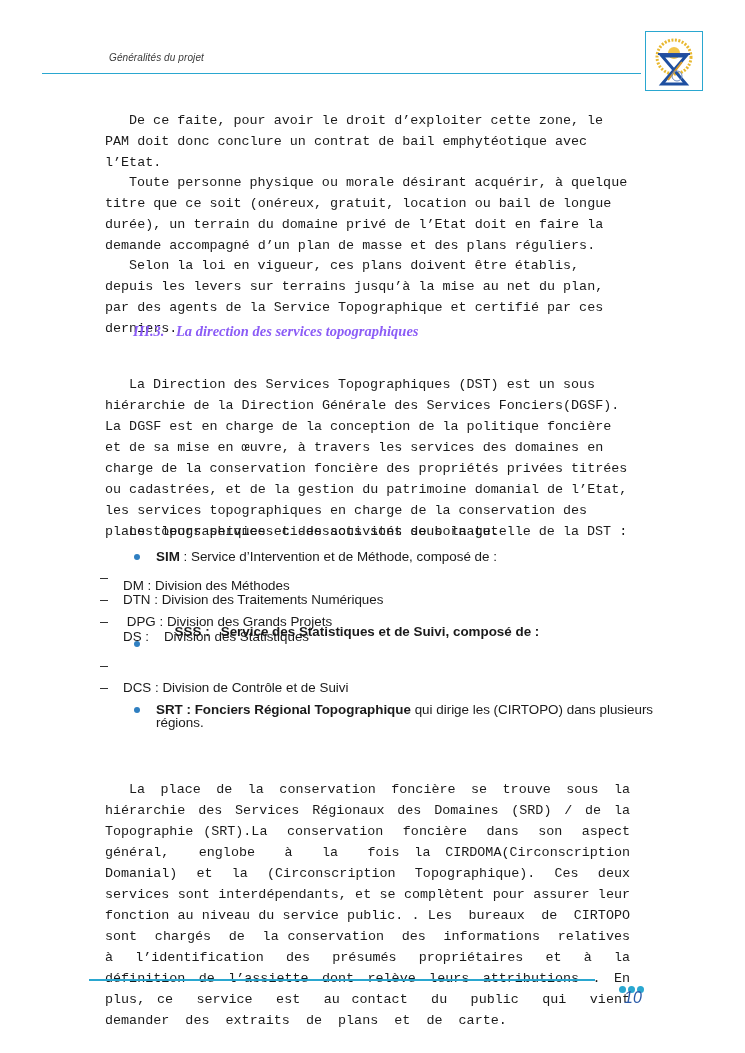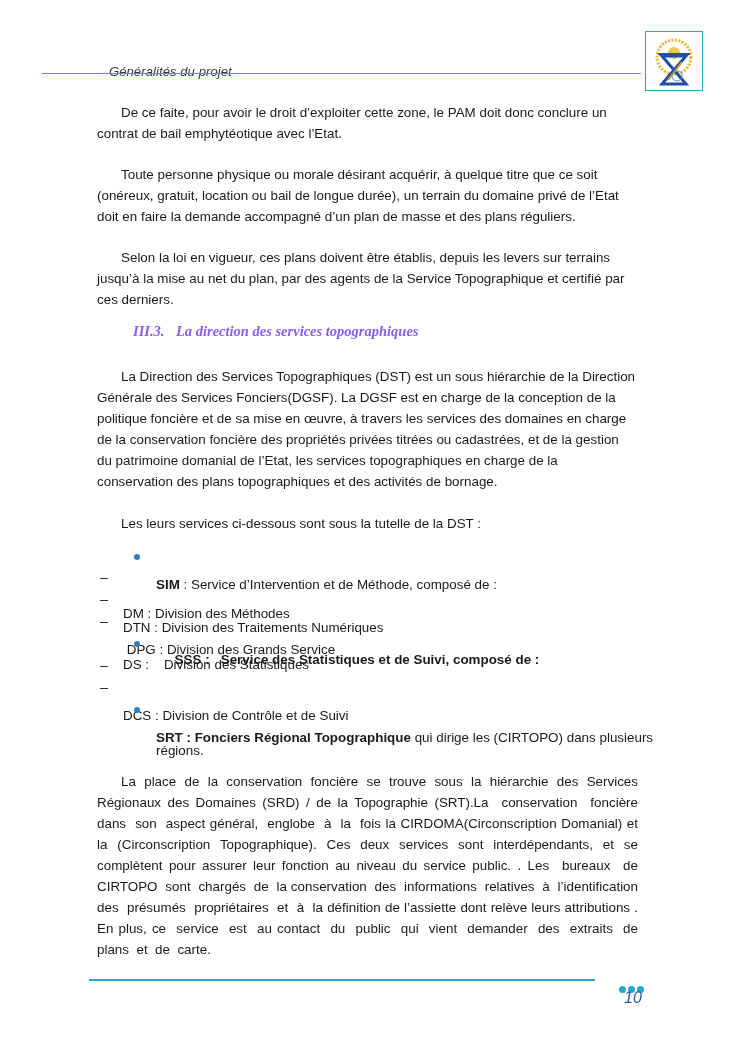--- a/index.html
+++ b/index.html
@@ -1,31 +1,31 @@
 <!DOCTYPE html>
 <html><head>
 <meta charset="utf-8">
 <style>
   html, body { margin: 0; padding: 0; background: #ffffff; }
   body { width: 745px; height: 1053px; position: relative; overflow: hidden;
          font-family: "Liberation Sans", sans-serif; color: #1a1a1a; }
-  .header-title { position: absolute; left: 109px; top: 52px; font-size: 13px; font-style: italic;
-                  color: #3a3a3a; letter-spacing: 0.1px; margin-top: 12px; }
+  .header-title { position: absolute; left: 109px; top: 52px; font-size: 10px; font-style: italic;
+                  color: #3a3a3a; letter-spacing: 0.1px; }
   .header-line { position: absolute; left: 42px; top: 73px; width: 599px; height: 1px; background: #2aa7d0; }
   .logo { position: absolute; left: 645px; top: 31px; width: 56px; height: 58px;
           border: 1.5px solid #2aa7d0; background: #fff; }
   .logo svg { display: block; width: 100%; height: 100%; }
   .body-text { position: absolute; left: 89px; width: 556px; font-size: 13.4px; line-height: 21px; color: #1a1a1a; }
-  .para { margin: 8px; text-indent: 24px; }
+  .para { margin: 16px; text-indent: 24px; font-family: Liberation Mono, monospace; }
   .justify { text-align: justify; }
   .section-heading { position: absolute; left: 133px; top: 323px; font-family: "Liberation Serif", serif;
                      font-weight: bold; font-style: italic; font-size: 14.5px; color: #8b5cf6; }
   .section-heading .num { display: inline-block; width: 43px; }
   .list { position: absolute; left: 0; width: 745px; font-size: 13.4px; line-height: 22px; color: #1a1a1a; }
-  .row { position: absolute; white-space: nowrap; margin-top: 28px; }
+  .row { position: absolute; white-space: nowrap; }
   .bullet { position: absolute; width: 6px; height: 6px; border-radius: 50%; background: #2f7fc1; }
   .dash { position: absolute; left: 100px; width: 8px; height: 1px; background: #333; }
   .footer-line { position: absolute; left: 89px; top: 979px; width: 506px; height: 2px; background: #2aa7d0; }
   .footer-dots { position: absolute; left: 619px; top: 979px; }
   .dot { display: inline-block; width: 7px; height: 7px; border-radius: 50%; background: #2aa7d0; margin-right: 2px; }
   .page-number { position: absolute; left: 624px; top: 989px; font-size: 16px; font-style: italic; color: #2a5aa8; }
   b { font-weight: bold; }
 </style>
 </head>
 <body>
@@ -69,21 +69,21 @@
 
   <span class="bullet" style="left:134px; top:554px;"></span>
   <div class="row" style="left:156px; top:546px;">
     <b>SIM</b><span> : Service d’Intervention et de Méthode, composé de :</span>
   </div>
   <span class="dash" style="top:578px;"></span>
   <div class="row" style="left:123px; top:575px;">DM :   Division des Méthodes</div>
   <span class="dash" style="top:600px;"></span>
   <div class="row" style="left:123px; top:589px;">DTN : Division des Traitements Numériques</div>
   <span class="dash" style="top:622px;"></span>
-  <div class="row" style="left:123px; top:611px; white-space:pre;"> DPG : Division des Grands Service</div>
+  <div class="row" style="left:123px; top:611px; white-space:pre;"> DPG : Division des Grands Projets</div>
 
   <span class="bullet" style="left:134px; top:641px;"></span>
   <div class="row" style="left:156px; top:599px; white-space:pre;">
     <b> SSS :   Service des Statistiques et de Suivi, composé de :</b><span></span>
   </div>
   <span class="dash" style="top:666px;"></span>
   <div class="row" style="left:123px; top:626px; white-space:pre;">DS :    Division des Statistiques</div>
   <span class="dash" style="top:688px;"></span>
   <div class="row" style="left:123px; top:677px;">DCS : Division de Contrôle et de Suivi</div>
 

